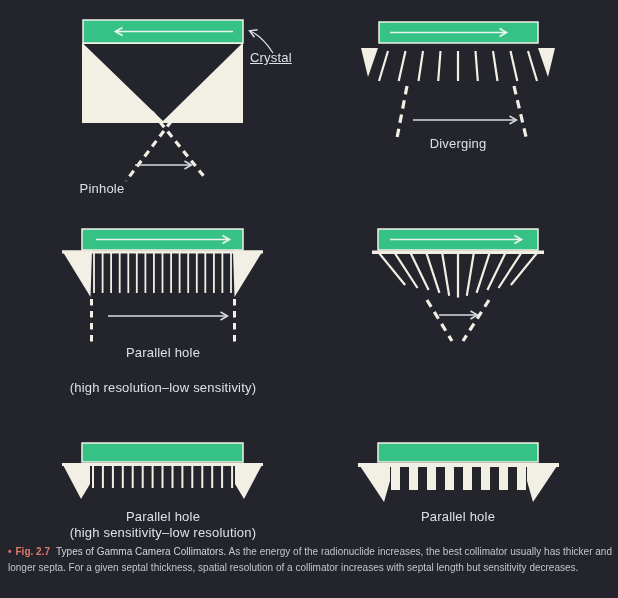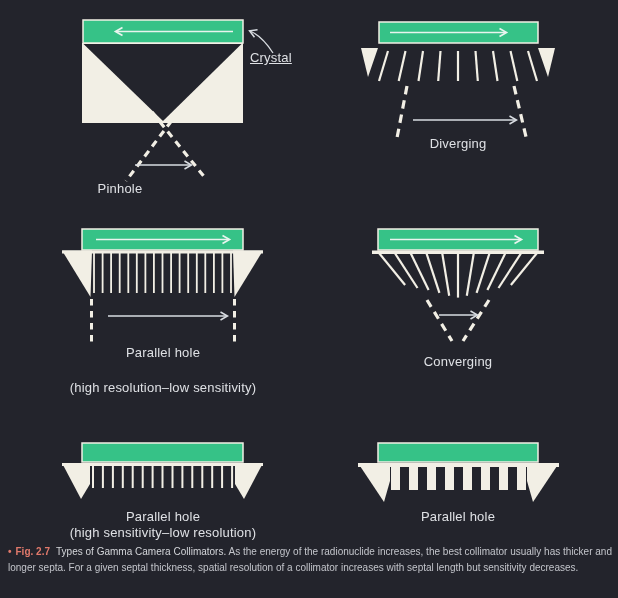--- a/index.html
+++ b/index.html
@@ -134,28 +134,27 @@
       <rect x="378" y="443" width="160" height="19" fill="#36c287" stroke="#f2efe5" stroke-width="1.5"></rect>
       <rect x="358" y="463" width="201" height="4" fill="#f2efe5"></rect>
       <polygon points="358,463 390,463 390,481 384,502" fill="#f2efe5"></polygon>
       <polygon points="559,463 527,463 527,481 533,502" fill="#f2efe5"></polygon>
       <path stroke="#f2efe5" stroke-width="9" fill="none" d="M395.5 464V490M413.5 464V490M431.5 464V490M449.5 464V490M467.5 464V490M485.5 464V490M503.5 464V490M521.5 464V490"></path>
     </g>
   </svg>
 
   <div class="lbl left" style="left:250px;top:50px;width:70px;text-decoration:underline;">Crystal</div>
 
-  <div class="lbl" style="left:60px;top:181px;width:120px;">Pinhole</div>
+  <div class="lbl" style="left:42px;top:181px;width:120px;">Pinhole</div>
 
   <div class="lbl" style="left:398px;top:136px;width:120px;">Diverging</div>
 
   <div class="lbl" style="left:103px;top:345px;width:120px;">Parallel hole</div>
   <div class="lbl" style="left:43px;top:380px;width:240px;">(high resolution–low sensitivity)</div>
 
-  <div class="lbl" style="left:398px;top:354px;width:120px;">Converging</div>
 
   <div class="lbl" style="left:103px;top:509px;width:120px;">Parallel hole</div>
   <div class="lbl" style="left:43px;top:525px;width:240px;">(high sensitivity–low resolution)</div>
 
   <div class="lbl" style="left:398px;top:509px;width:120px;">Parallel hole</div>
 
   <div id="caption"><span class="cap-bullet">•</span><span class="cap-fig">Fig. 2.7</span><span class="cap-title">Types of Gamma Camera Collimators.</span> <span>As the energy of the radionuclide increases, the best collimator usually has thicker and longer septa. For a given septal thickness, spatial resolution of a collimator increases with septal length but sensitivity decreases.</span></div>
 
 </div>
 

